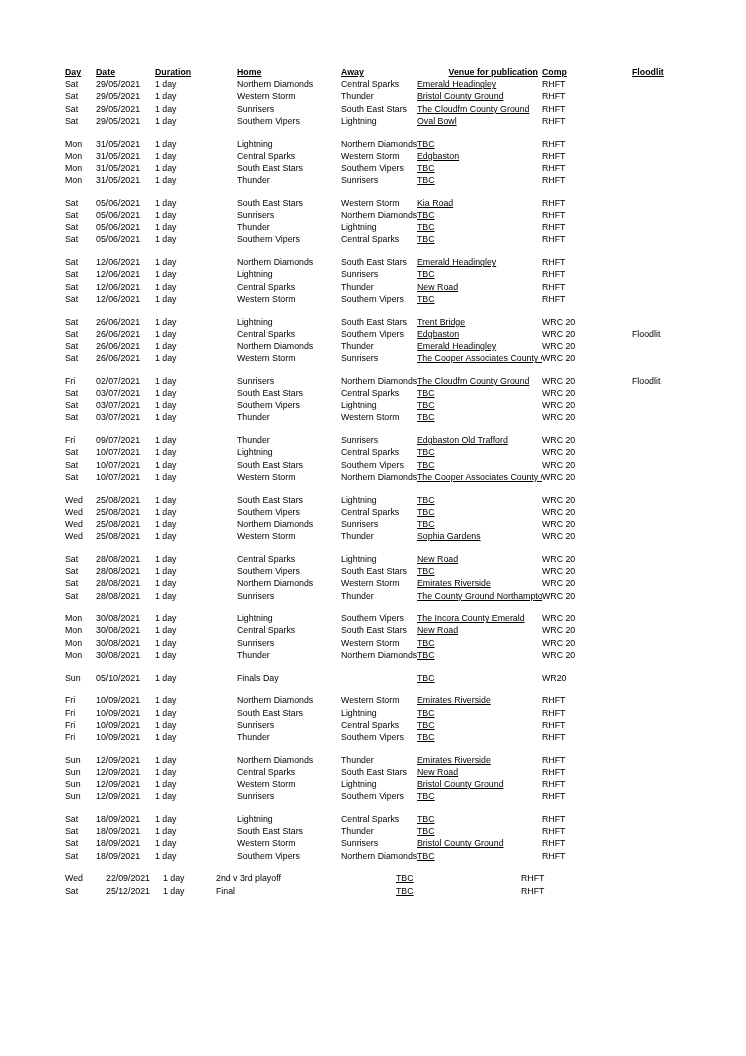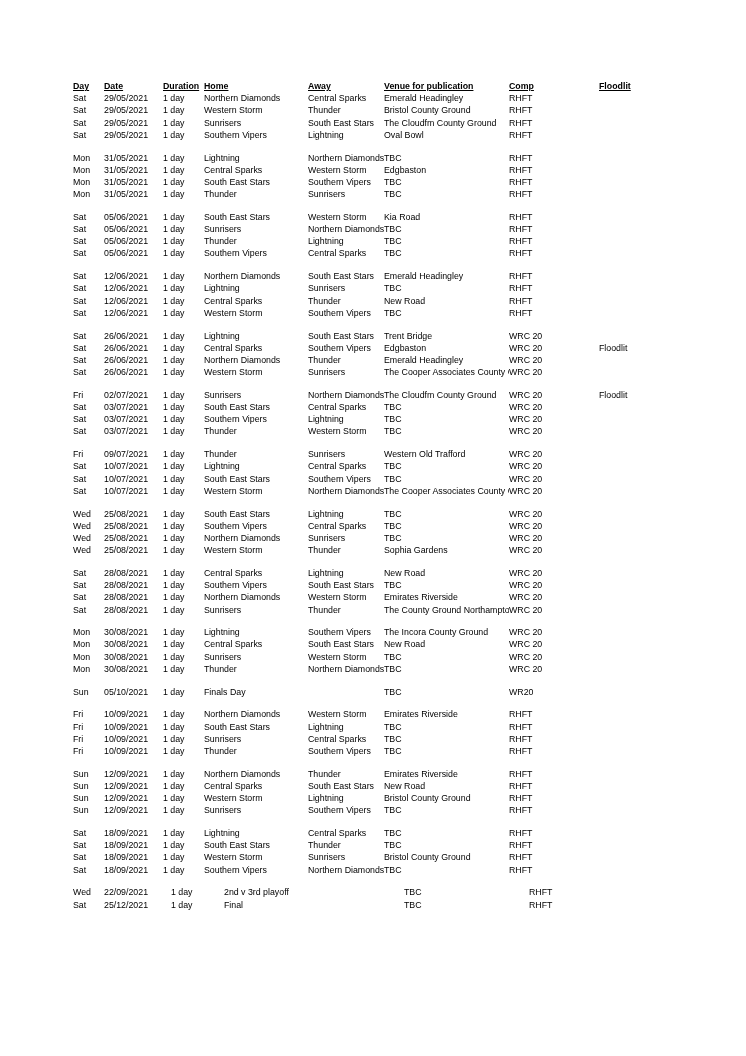--- a/index.html
+++ b/index.html
@@ -13,21 +13,21 @@
     position: relative;
     overflow: hidden;
     font-family: "Liberation Sans", "DejaVu Sans", sans-serif;
     font-size: 8.8px;
     color: #000000;
     -webkit-font-smoothing: antialiased;
   }
   .sheet {
     position: absolute;
     top: 66px;
-    left: 73px;
+    left: 65px;
     width: 600px;
   }
   .header-row, .row {
     display: flex;
     height: 12.2px;
     line-height: 12.4px;
     white-space: nowrap;
     align-items: baseline;
   }
   .header-row {
@@ -36,29 +36,29 @@
   .header-row .cell {
     text-decoration: underline;
   }
   .cell {
     flex: none;
     overflow: hidden;
     display: block;
   }
   .c-day      { width: 31px; }
   .c-date     { width: 59px; }
-  .c-duration { width: 41px; }
+  .c-duration { width: 82px; }
   .c-home     { width: 88px; }
   .c-away     { width: 76px; margin-left: 16px; }
-  .c-venue    { width: 125px; }
-  .c-comp     { width: 90px; margin-top: 14px; }
+  .c-venue    { width: 125px; text-decoration: underline; }
+  .c-comp     { width: 90px; }
   .c-floodlit { width: 60px; }
-  .header-row .c-venue { text-align: left; padding-right: 4px; box-sizing: border-box; }
+  .header-row .c-venue { text-align: right; padding-right: 4px; box-sizing: border-box; }
   
-  .row.date-right .c-date     { width: 64px; text-align: left; }
+  .row.date-right .c-date     { width: 64px; text-align: center; }
   .row.date-right .c-duration { width: 56px; padding-left: 3px; box-sizing: border-box; }
   .group-spacer { height: 10.6px; }
 </style>
 </head>
 <body>
 
 <div class="sheet">
   <div class="header-row">
     <span class="cell c-day">Day</span>
     <span class="cell c-date">Date</span>
@@ -315,21 +315,21 @@
         <span class="cell c-comp">WRC 20</span>
         <span class="cell c-floodlit"></span>
       </div>
       <div class="group-spacer"></div>
       <div class="row">
         <span class="cell c-day">Fri</span>
         <span class="cell c-date">09/07/2021</span>
         <span class="cell c-duration">1 day</span>
         <span class="cell c-home">Thunder</span>
         <span class="cell c-away">Sunrisers</span>
-        <span class="cell c-venue">Western Old Trafford</span>
+        <span class="cell c-venue">Edgbaston Old Trafford</span>
         <span class="cell c-comp">WRC 20</span>
         <span class="cell c-floodlit"></span>
       </div>
       <div class="row">
         <span class="cell c-day">Sat</span>
         <span class="cell c-date">10/07/2021</span>
         <span class="cell c-duration">1 day</span>
         <span class="cell c-home">Lightning</span>
         <span class="cell c-away">Central Sparks</span>
         <span class="cell c-venue">TBC</span>
@@ -438,21 +438,21 @@
         <span class="cell c-comp">WRC 20</span>
         <span class="cell c-floodlit"></span>
       </div>
       <div class="group-spacer"></div>
       <div class="row">
         <span class="cell c-day">Mon</span>
         <span class="cell c-date">30/08/2021</span>
         <span class="cell c-duration">1 day</span>
         <span class="cell c-home">Lightning</span>
         <span class="cell c-away">Southern Vipers</span>
-        <span class="cell c-venue">The Incora County Ground</span>
+        <span class="cell c-venue">The Incora County Emerald</span>
         <span class="cell c-comp">WRC 20</span>
         <span class="cell c-floodlit"></span>
       </div>
       <div class="row">
         <span class="cell c-day">Mon</span>
         <span class="cell c-date">30/08/2021</span>
         <span class="cell c-duration">1 day</span>
         <span class="cell c-home">Central Sparks</span>
         <span class="cell c-away">South East Stars</span>
         <span class="cell c-venue">New Road</span>

